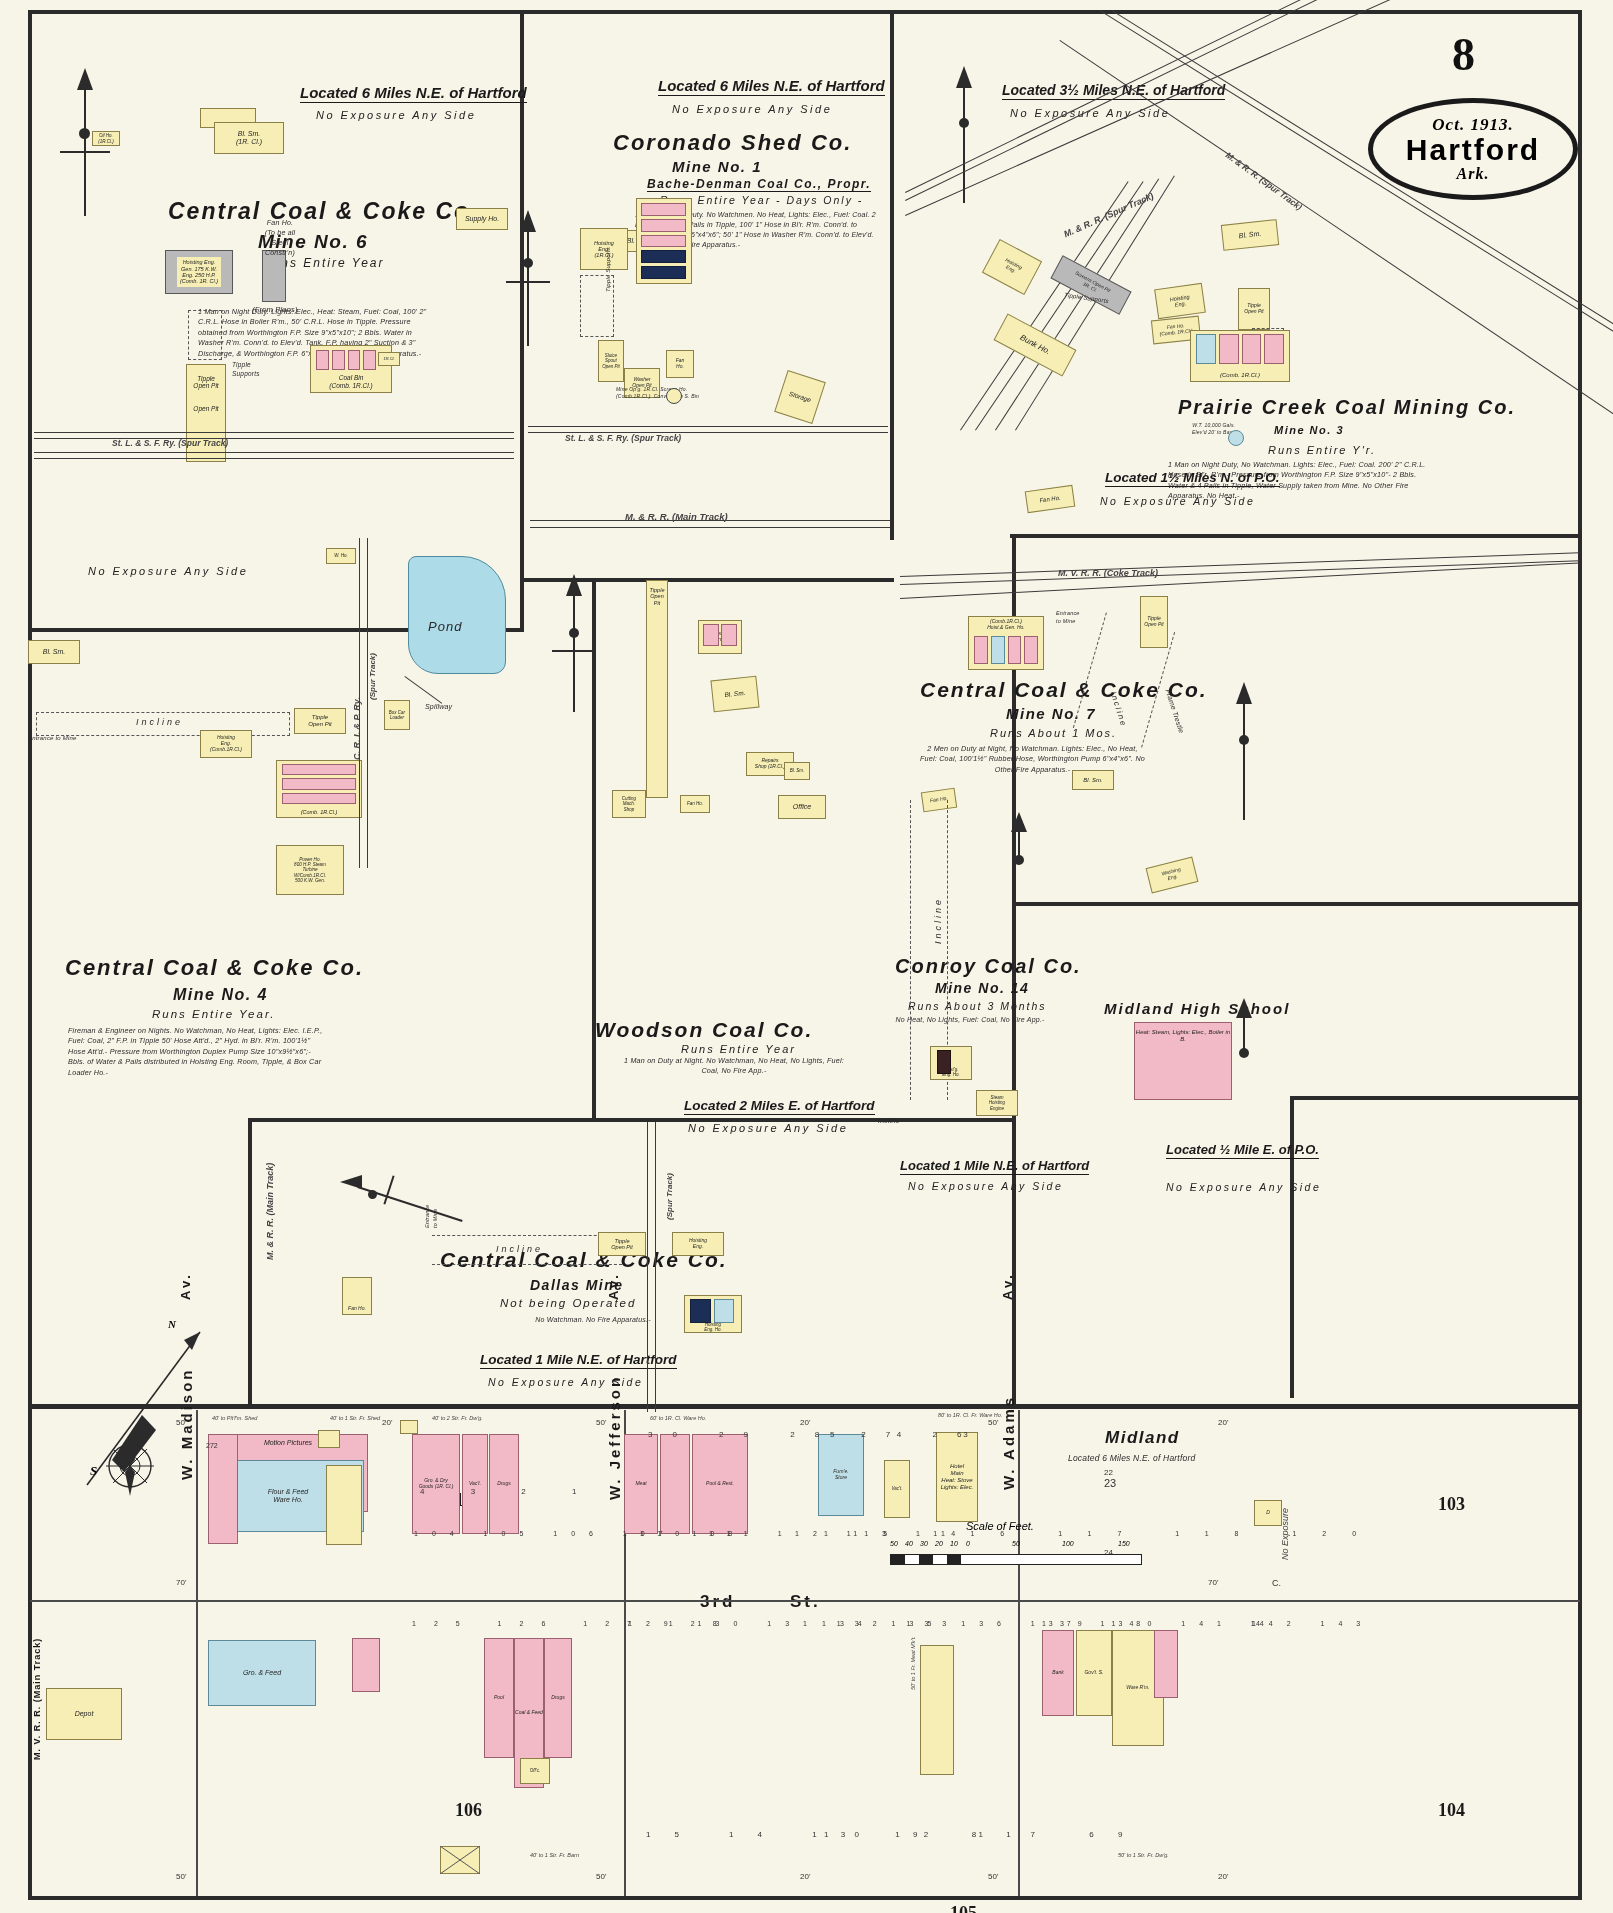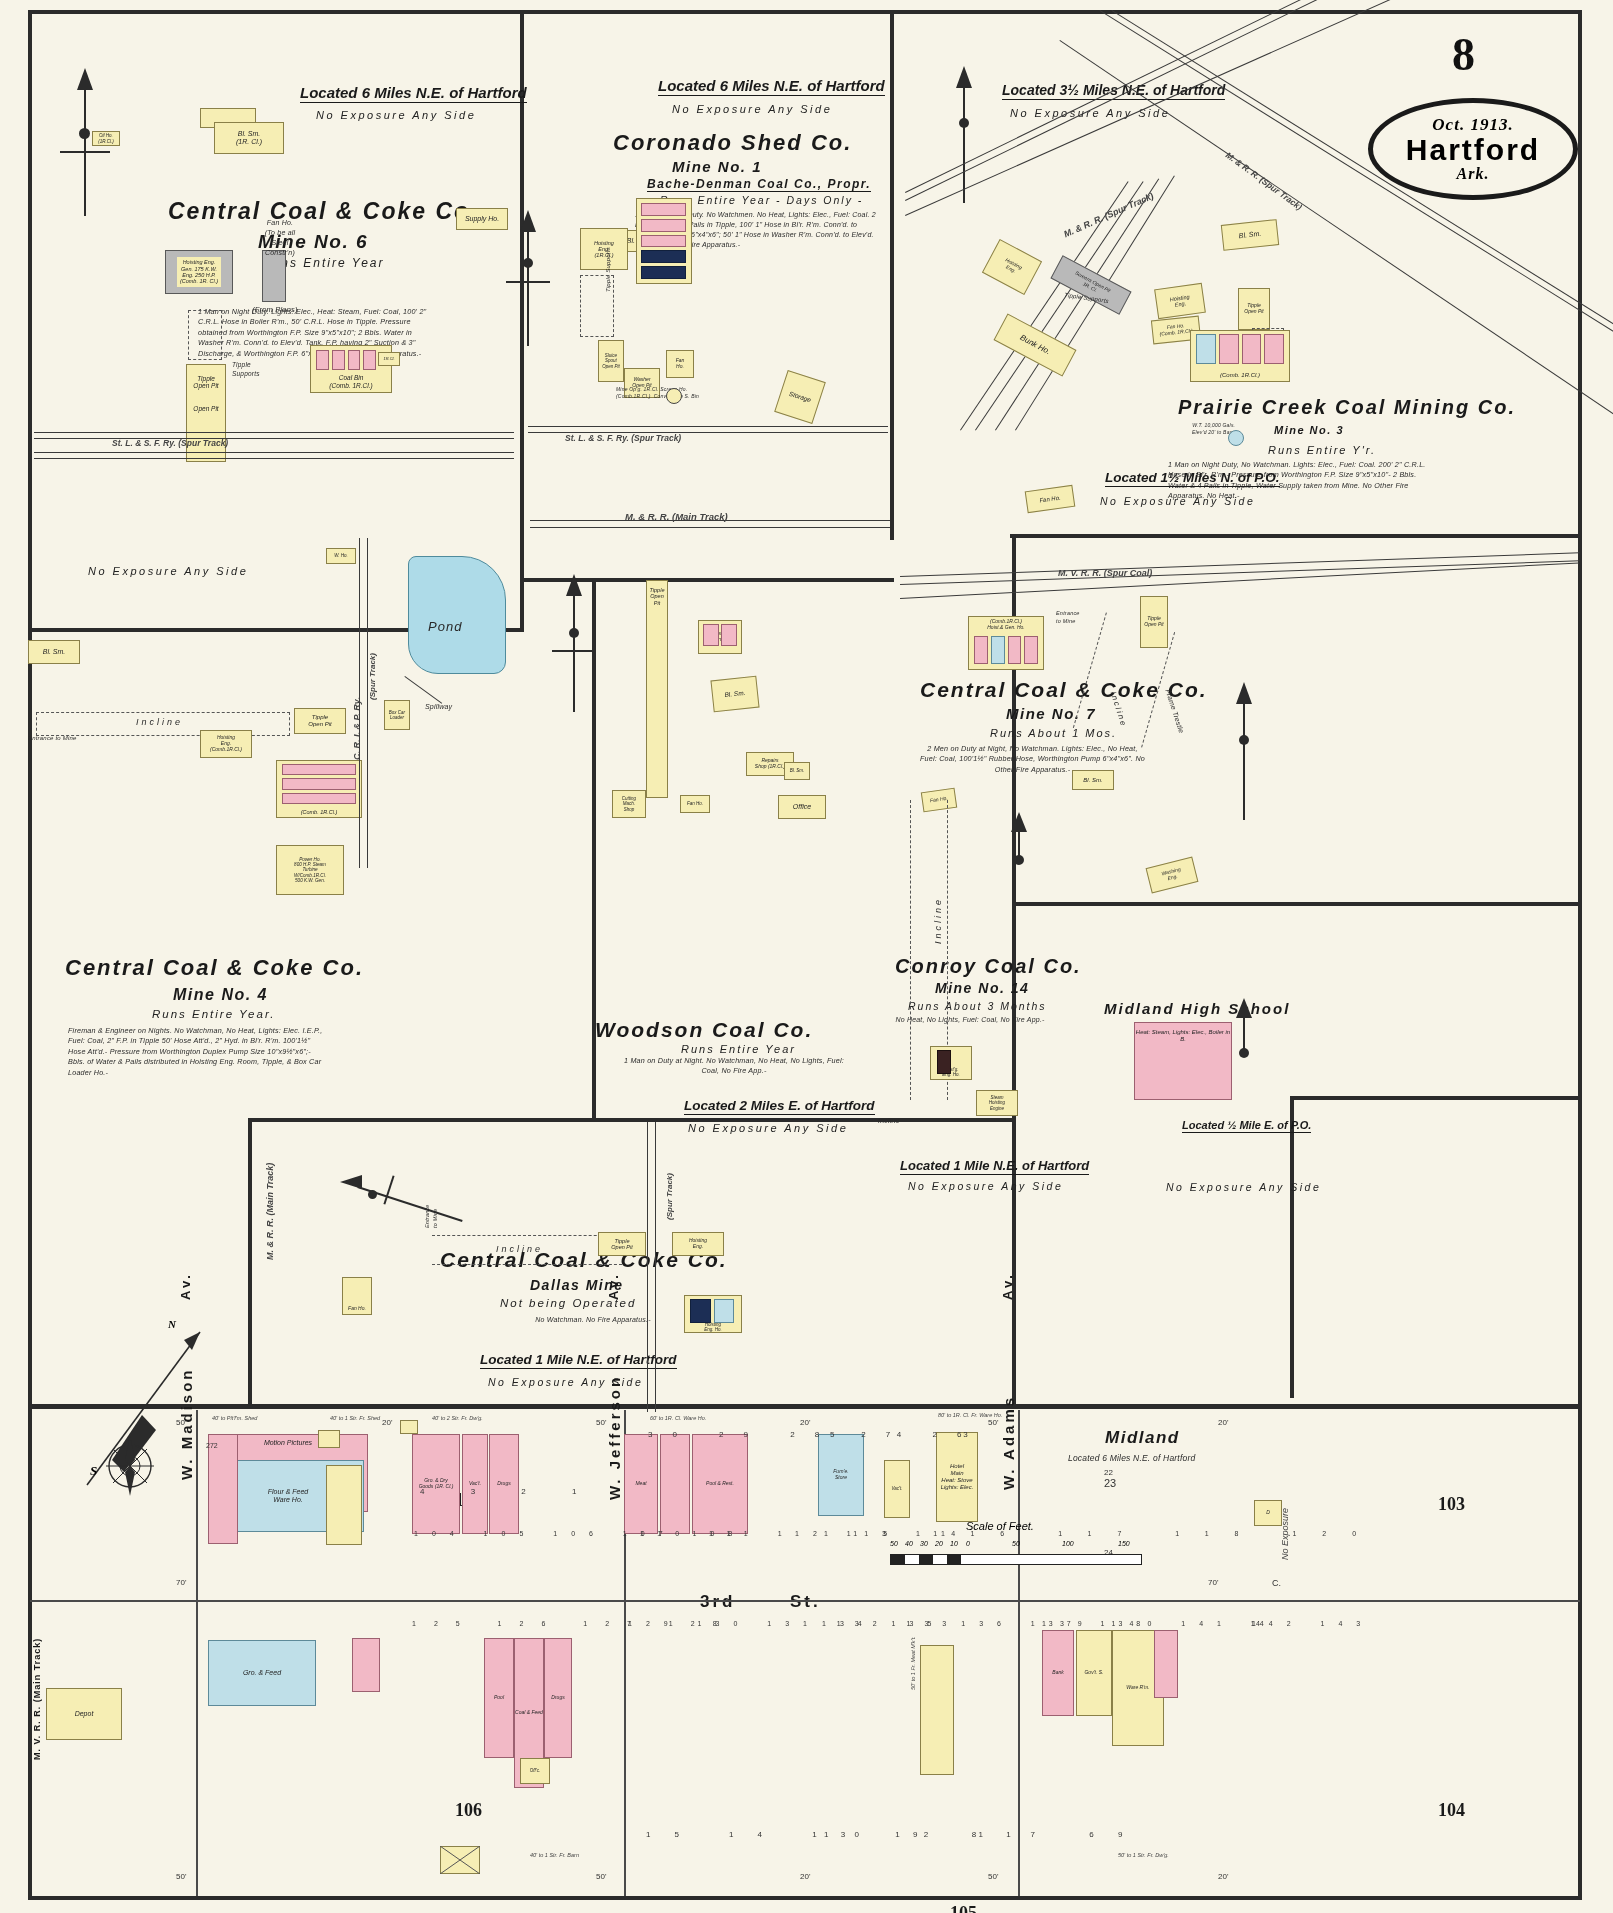--- a/index.html
+++ b/index.html
@@ -279,21 +279,21 @@
   <div class="abs noexp" style="left:1100px;top:495px;font-size:10.5px;">No Exposure Any Side</div>
   <div class="abs ttl" style="left:920px;top:678px;font-size:21px;">Central Coal &amp; Coke Co.</div>
   <div class="abs sub" style="left:1006px;top:705px;font-size:15px;">Mine No. 7</div>
   <div class="abs runs" style="left:990px;top:727px;font-size:11px;">Runs About 1 Mos.</div>
   <div class="abs desc" style="left:920px;top:744px;width:225px;font-size:7.2px;text-align:center;">2 Men on Duty at Night, No Watchman. Lights: Elec., No Heat, Fuel: Coal, 100'1½" Rubber Hose, Worthington Pump 6"x4"x6". No Other Fire Apparatus.-</div>
 
   <div class="bld frame" style="left:1026px;top:488px;width:48px;height:22px;font-size:6px;transform:rotate(-8deg);">Fan Ho.</div>
   <div class="abs rail" style="left:900px;top:576px;width:680px;transform:rotate(-2deg);"></div>
   <div class="abs rail" style="left:900px;top:584px;width:680px;transform:rotate(-2deg);"></div>
   <div class="abs rail" style="left:900px;top:598px;width:680px;transform:rotate(-3deg);"></div>
-  <div class="abs dim" style="left:1058px;top:568px;font-size:9px;font-weight:bold;">M. V. R. R. (Spur Coal)</div>
+  <div class="abs dim" style="left:1058px;top:568px;font-size:9px;font-weight:bold;">M. V. R. R. (Coke Track)</div>
 
   <div class="bld frame" style="left:968px;top:616px;width:76px;height:54px;font-size:5px;align-items:flex-start;padding-top:2px;">(Comb.1R.Cl.)<br>Hoist.&amp; Gen. Ho.</div>
   <div class="abs" style="left:974px;top:636px;width:64px;height:28px;display:flex;gap:3px;">
     <div style="flex:1;background:#f2b9c6;border:1px solid #9c6070;"></div>
     <div style="flex:1;background:#bfdfe8;border:1px solid #5d8a99;"></div>
     <div style="flex:1;background:#f2b9c6;border:1px solid #9c6070;"></div>
     <div style="flex:1;background:#f2b9c6;border:1px solid #9c6070;"></div>
   </div>
   <div class="bld frame" style="left:1140px;top:596px;width:28px;height:52px;font-size:5px;">Tipple<br>Open Pit</div>
   <div class="abs desc" style="left:1056px;top:610px;font-size:5.5px;">Entrance<br>to Mine</div>
@@ -351,21 +351,21 @@
   </div>
   <div class="abs dim" style="left:265px;top:1260px;font-size:9px;font-weight:bold;transform:rotate(-90deg);transform-origin:0 0;">M. &amp; R. R. (Main Track)</div>
   <div class="abs dim" style="left:665px;top:1220px;font-size:8px;font-weight:bold;transform:rotate(-90deg);transform-origin:0 0;">(Spur Track)</div>
   <div class="abs rail" style="left:648px;top:1122px;width:290px;transform:rotate(90deg);transform-origin:0 0;"></div>
   <div class="abs rail" style="left:656px;top:1122px;width:290px;transform:rotate(90deg);transform-origin:0 0;"></div>
 
   <div class="abs ttl" style="left:1104px;top:1000px;font-size:15px;">Midland High School</div>
   <div class="bld brick" style="left:1134px;top:1022px;width:98px;height:78px;font-size:6px;align-items:flex-start;padding-top:6px;">
     <span>Heat: Steam, Lights: Elec., Boiler in B.</span>
   </div>
-  <div class="abs loc" style="left:1166px;top:1119px;font-size:11px;margin-left:16px;">Located ½ Mile E. of P.O.</div>
+  <div class="abs loc" style="left:1166px;top:1142px;font-size:13px;">Located ½ Mile E. of P.O.</div>
   <div class="abs noexp" style="left:1166px;top:1181px;font-size:10.5px;">No Exposure Any Side</div>
 
   <div class="abs nline" style="left:1243px;top:1005px;width:2px;height:50px;"></div>
   <div class="abs" style="left:1236px;top:998px;width:0;height:0;border-left:8px solid transparent;border-right:8px solid transparent;border-bottom:20px solid #2b2b2b;"></div>
   <div class="abs" style="left:1239px;top:1048px;width:10px;height:10px;border-radius:50%;background:#2b2b2b;"></div>
 
   <div class="abs street" style="left:178px;top:1480px;font-size:15px;transform:rotate(-90deg);transform-origin:0 0;">
     <span>W. Madison</span>
   </div>
   <div class="abs street" style="left:178px;top:1300px;font-size:13px;transform:rotate(-90deg);transform-origin:0 0;">

